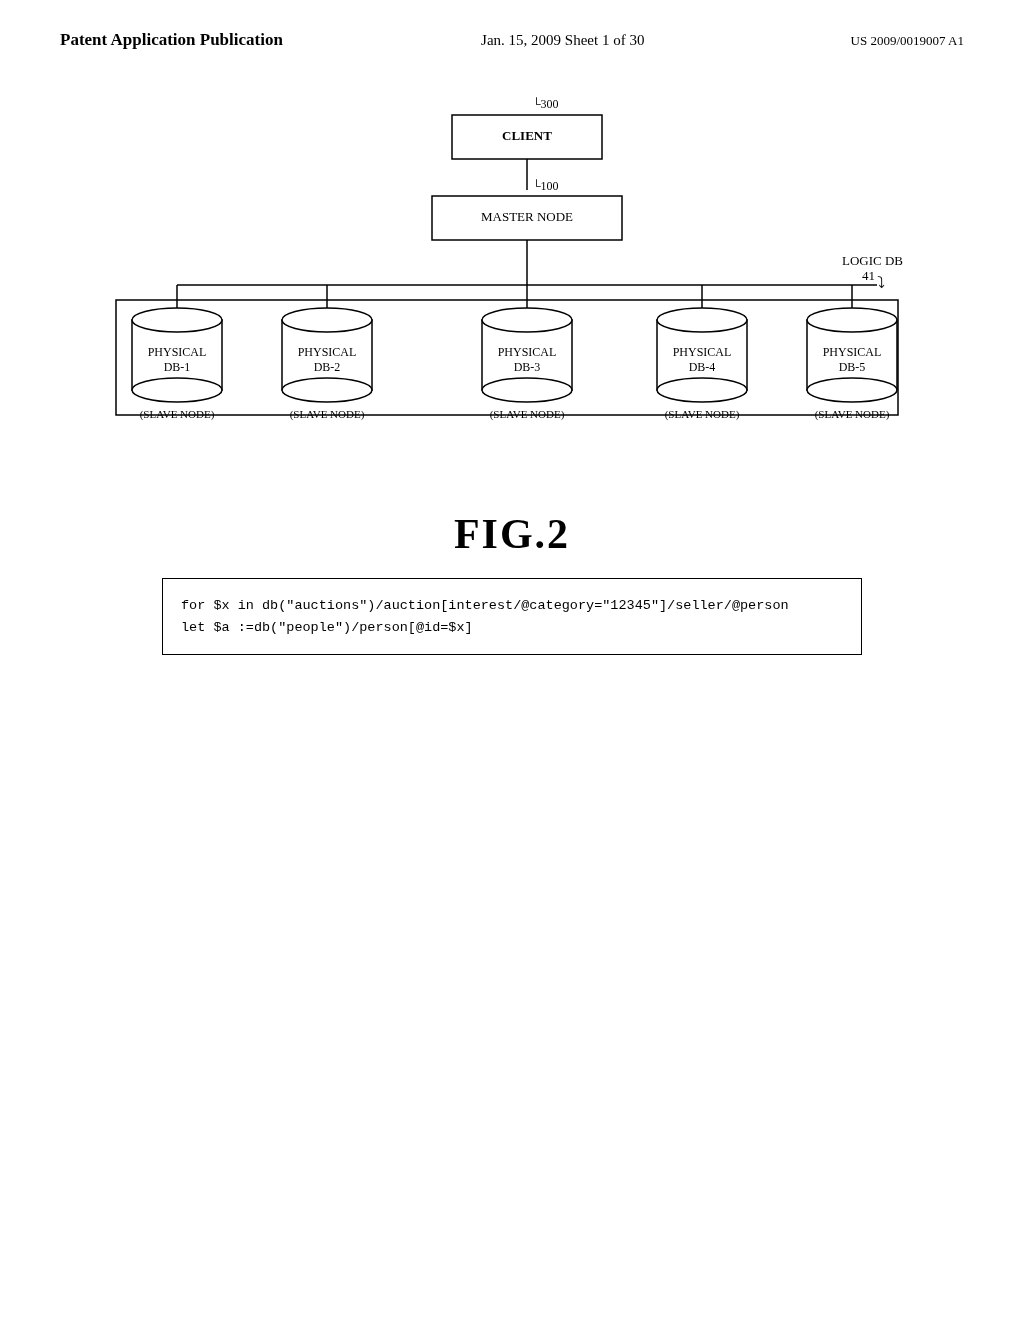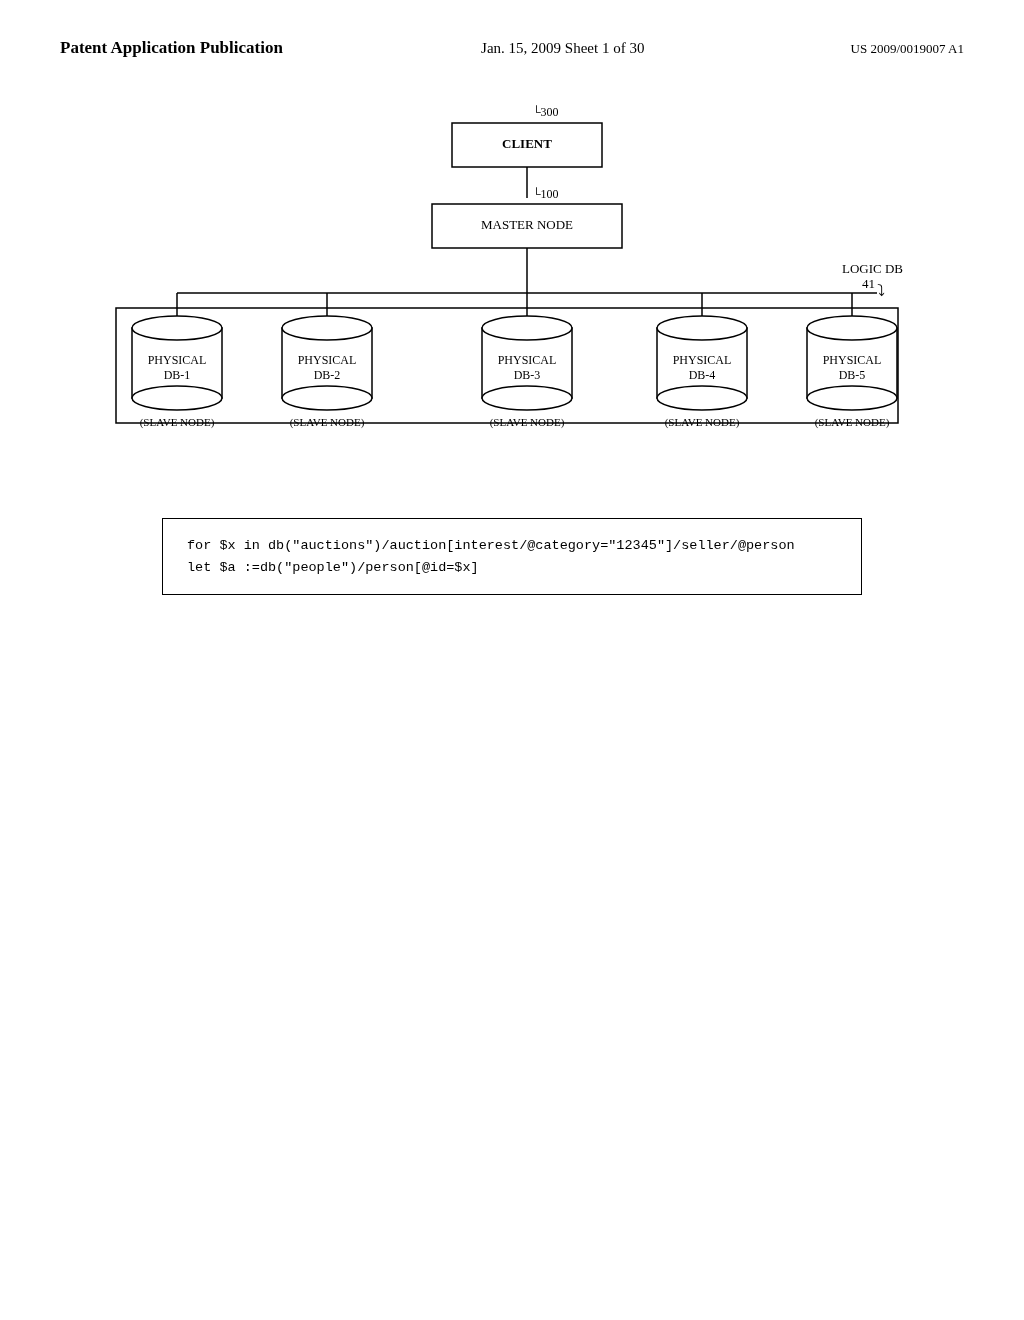--- a/index.html
+++ b/index.html
@@ -16,21 +16,20 @@
     .header {
       display: flex;
       justify-content: space-between;
       align-items: baseline;
       padding: 30px 60px 10px 60px;
       border-bottom: none;
     }
     .header-left {
       font-weight: bold;
       font-size: 17px;
-      margin-top: 8px;
     }
     .header-center {
       font-size: 15px;
       text-align: right;
     }
     .header-right {
       font-size: 13px;
       margin-left: 8px;
     }
 
@@ -57,21 +56,21 @@
     }
 
     
     .fig2-container {
       display: flex;
       justify-content: center;
       margin: 10px 0 30px 0;
     }
     .code-box {
       border: 1.5px solid #000;
-      padding: 16px 24px;
+      padding: 16px 18px;
       font-family: 'Courier New', Courier, monospace;
       font-size: 13.5px;
       line-height: 1.6;
       width: 700px;
     }
 
     
     .diagram-svg {
       overflow: visible;
     }
@@ -179,20 +178,21 @@
         <text x="45" y="48" font-family="Times New Roman, serif" font-size="12" text-anchor="middle">PHYSICAL</text>
         <text x="45" y="63" font-family="Times New Roman, serif" font-size="12" text-anchor="middle">DB-5</text>
       </g>
       <text x="750" y="328" font-family="Times New Roman, serif" font-size="11" text-anchor="middle">(SLAVE NODE)</text>
 
       <rect x="14" y="210" width="782" height="115" fill="none" stroke="#000" stroke-width="1.5"></rect>
 
     </svg>
   </div>
 
+  <div class="fig-title">FIG.2</div>
 
   <div class="fig2-container">
     <div class="code-box">
       <div>for $x in db("auctions")/auction[interest/@category="12345"]/seller/@person</div>
       <div>let $a :=db("people")/person[@id=$x]</div>
     </div>
   </div>
 
 </div>
 

